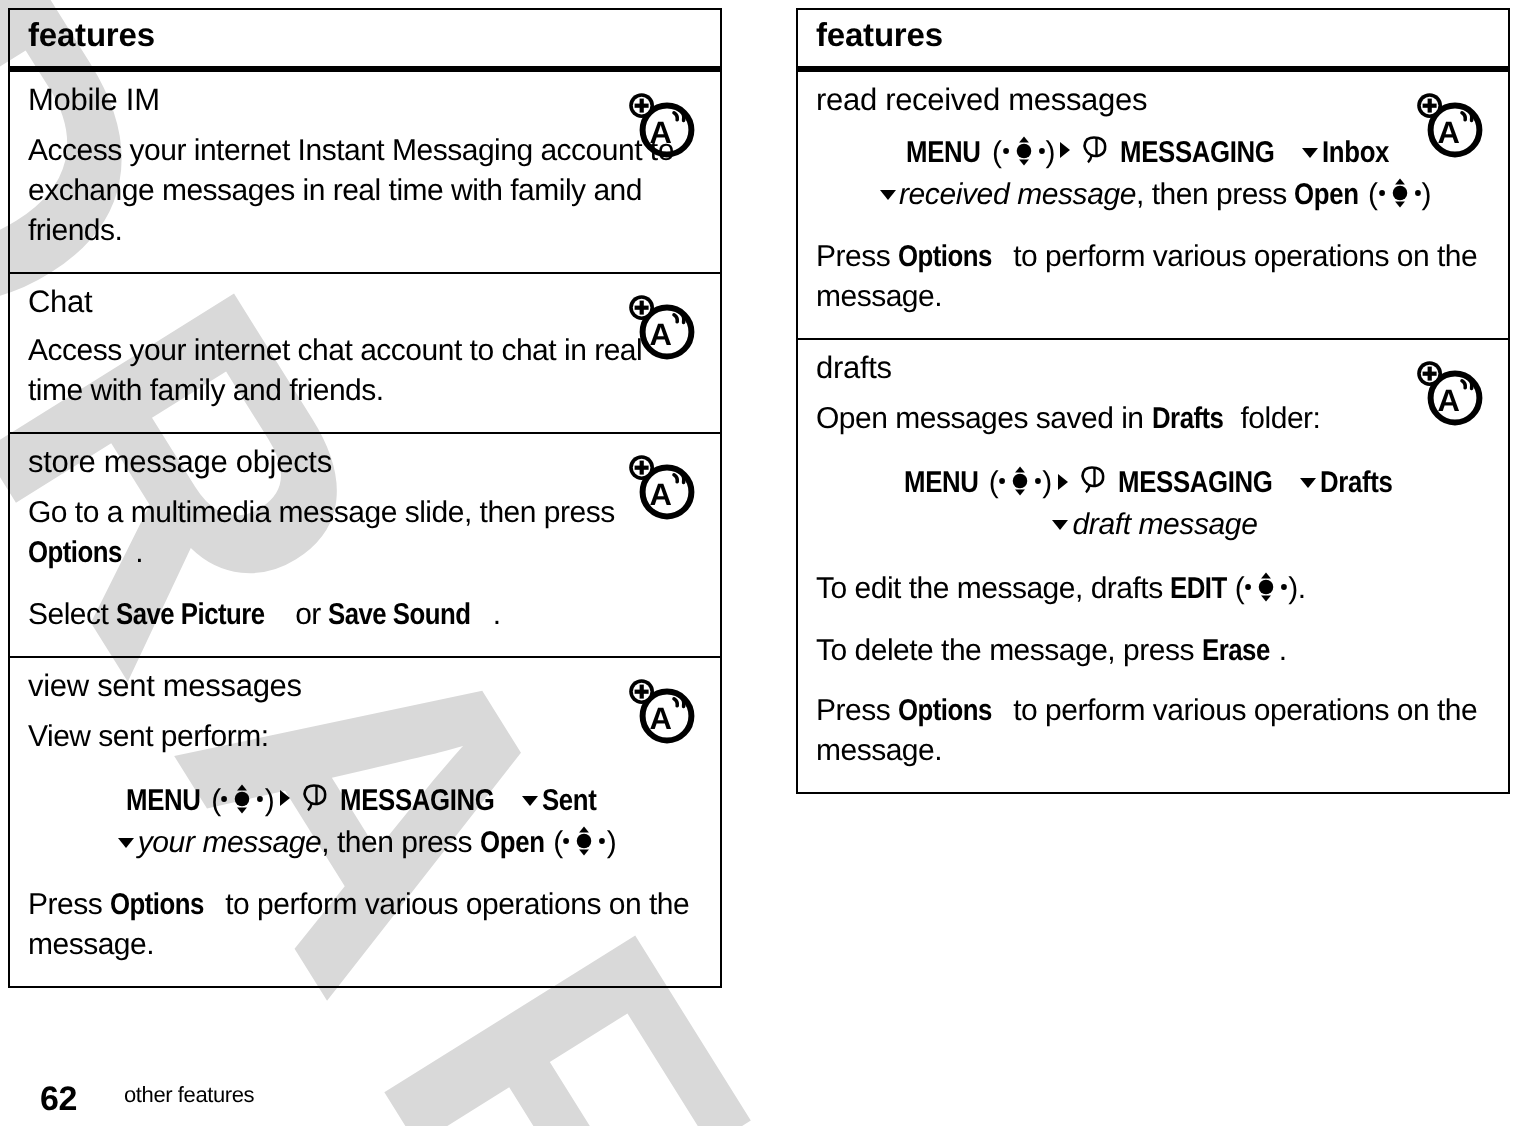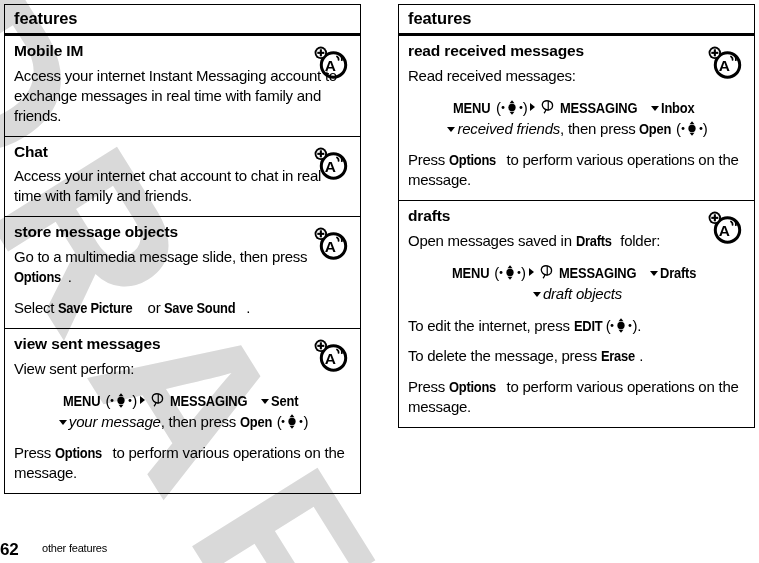--- a/index.html
+++ b/index.html
@@ -70,21 +70,21 @@
 
   .feature-row {
     position: relative;
     padding: 5px 9px 9px 9px;
     border-bottom: 1px solid #000;
   }
   .feature-row.last { border-bottom: none; }
 
   .feature-title {
     font-size: 15.5px;
-    font-weight: bold;
+    font-weight: normal;
     letter-spacing: -0.15px;
     margin: 1px 0 6px 0;
     line-height: 1.15;
     padding-right: 48px;
   }
 
   .para {
     font-size: 15px;
     line-height: 1.33;
     margin: 0 0 11px 0;
@@ -155,21 +155,21 @@
     position: absolute;
     right: 8px;
     top: 6px;
     width: 40px;
     height: 40px;
   }
 
   
   #footer {
     position: absolute;
-    left: 0;
+    left: 20px;
     top: 540px;
     width: 420px;
     height: 22px;
   }
   #footer .pageno {
     position: absolute;
     left: 0; top: 0;
     font-size: 17px;
     font-weight: bold;
     letter-spacing: -0.2px;
@@ -279,32 +279,31 @@
               <circle cx="21.5" cy="23" r="12.2" fill="none" stroke="#000" stroke-width="3"></circle>
               <circle cx="8.8" cy="10.8" r="6.2" fill="#000"></circle>
               <circle cx="8.8" cy="10.8" r="4.4" fill="#fff"></circle>
               <rect x="7.8" y="7.3" width="2.1" height="7" fill="#000"></rect>
               <rect x="5.3" y="9.8" width="7" height="2.1" fill="#000"></rect>
               <text x="18.4" y="29.4" font-family="Liberation Sans, sans-serif" font-size="15.5" font-weight="bold" text-anchor="middle" fill="#000">A</text>
               <path d="M27.2 12.6 q3.4 2.0 2.6 5.6" fill="none" stroke="#000" stroke-width="1.8" stroke-linecap="round"></path>
               <path d="M25.0 14.4 q2.0 1.3 1.6 3.5" fill="none" stroke="#000" stroke-width="1.8" stroke-linecap="round"></path>
             </svg></span>
           <div class="feature-title">read received messages</div>
-          <div class="para">Read received messages:</div>
           <div class="navpath"><span class="k item">MENU</span><span class="plain">(</span><svg viewBox="0 0 26 20" width="22" height="17" class="joy">
               <circle cx="13" cy="10" r="4.3" fill="#000"></circle>
               <path d="M13 1.4 L15.9 5.0 L10.1 5.0 Z" fill="#000"></path>
               <path d="M13 18.6 L15.9 15.0 L10.1 15.0 Z" fill="#000"></path>
               <circle cx="2.4" cy="10" r="1.7" fill="#000"></circle>
               <circle cx="23.6" cy="10" r="1.7" fill="#000"></circle>
             </svg><span class="plain">)</span><span class="arrow-right"></span><svg viewBox="0 0 20 20" width="17" height="17" class="msgicon">
               <path d="M4.2 3.2 q-3.0 3.6 0 7.4 q3.0 3.4 7.4 1.9 q3.4 -1.4 3.2 -5.3 q-0.2 -3.8 -4.0 -4.8 q-3.8 -1.0 -6.6 0.8 Z" fill="none" stroke="#000" stroke-width="1.5"></path>
               <path d="M9.7 2.0 L9.7 13.4" fill="none" stroke="#000" stroke-width="1.4"></path>
               <path d="M7.0 12.1 q-0.6 3.0 -2.3 4.6" fill="none" stroke="#000" stroke-width="1.4"></path>
-            </svg><span class="k item">MESSAGING</span><span class="arrow-down"></span><span class="k item">Inbox</span><br><span class="arrow-down"></span><span class="var">received friends</span><span class="plain">, then press </span><span class="k item">Open</span><span class="plain">(</span><svg viewBox="0 0 26 20" width="22" height="17" class="joy">
+            </svg><span class="k item">MESSAGING</span><span class="arrow-down"></span><span class="k item">Inbox</span><br><span class="arrow-down"></span><span class="var">received message</span><span class="plain">, then press </span><span class="k item">Open</span><span class="plain">(</span><svg viewBox="0 0 26 20" width="22" height="17" class="joy">
               <circle cx="13" cy="10" r="4.3" fill="#000"></circle>
               <path d="M13 1.4 L15.9 5.0 L10.1 5.0 Z" fill="#000"></path>
               <path d="M13 18.6 L15.9 15.0 L10.1 15.0 Z" fill="#000"></path>
               <circle cx="2.4" cy="10" r="1.7" fill="#000"></circle>
               <circle cx="23.6" cy="10" r="1.7" fill="#000"></circle>
             </svg><span class="plain">)</span></div>
           <div class="para"><span class="plain">Press </span><span class="k item">Options</span><span class="plain"> to perform various operations on the message.</span></div>
         </div>
         <div class="feature-row last">
           <span class="feature-icon"><svg viewBox="0 0 40 40" width="40" height="40">
@@ -322,22 +321,22 @@
           <div class="navpath"><span class="k item">MENU</span><span class="plain">(</span><svg viewBox="0 0 26 20" width="22" height="17" class="joy">
               <circle cx="13" cy="10" r="4.3" fill="#000"></circle>
               <path d="M13 1.4 L15.9 5.0 L10.1 5.0 Z" fill="#000"></path>
               <path d="M13 18.6 L15.9 15.0 L10.1 15.0 Z" fill="#000"></path>
               <circle cx="2.4" cy="10" r="1.7" fill="#000"></circle>
               <circle cx="23.6" cy="10" r="1.7" fill="#000"></circle>
             </svg><span class="plain">)</span><span class="arrow-right"></span><svg viewBox="0 0 20 20" width="17" height="17" class="msgicon">
               <path d="M4.2 3.2 q-3.0 3.6 0 7.4 q3.0 3.4 7.4 1.9 q3.4 -1.4 3.2 -5.3 q-0.2 -3.8 -4.0 -4.8 q-3.8 -1.0 -6.6 0.8 Z" fill="none" stroke="#000" stroke-width="1.5"></path>
               <path d="M9.7 2.0 L9.7 13.4" fill="none" stroke="#000" stroke-width="1.4"></path>
               <path d="M7.0 12.1 q-0.6 3.0 -2.3 4.6" fill="none" stroke="#000" stroke-width="1.4"></path>
-            </svg><span class="k item">MESSAGING</span><span class="arrow-down"></span><span class="k item">Drafts</span><br><span class="arrow-down"></span><span class="var">draft objects</span></div>
-          <div class="para"><span class="plain">To edit the internet, press </span><span class="k item">EDIT</span><span class="plain">(</span><svg viewBox="0 0 26 20" width="22" height="17" class="joy">
+            </svg><span class="k item">MESSAGING</span><span class="arrow-down"></span><span class="k item">Drafts</span><br><span class="arrow-down"></span><span class="var">draft message</span></div>
+          <div class="para"><span class="plain">To edit the message, drafts </span><span class="k item">EDIT</span><span class="plain">(</span><svg viewBox="0 0 26 20" width="22" height="17" class="joy">
               <circle cx="13" cy="10" r="4.3" fill="#000"></circle>
               <path d="M13 1.4 L15.9 5.0 L10.1 5.0 Z" fill="#000"></path>
               <path d="M13 18.6 L15.9 15.0 L10.1 15.0 Z" fill="#000"></path>
               <circle cx="2.4" cy="10" r="1.7" fill="#000"></circle>
               <circle cx="23.6" cy="10" r="1.7" fill="#000"></circle>
             </svg><span class="plain">).</span></div>
           <div class="para"><span class="plain">To delete the message, press </span><span class="k item">Erase</span><span class="plain">.</span></div>
           <div class="para"><span class="plain">Press </span><span class="k item">Options</span><span class="plain"> to perform various operations on the message.</span></div>
         </div>
       </div>

